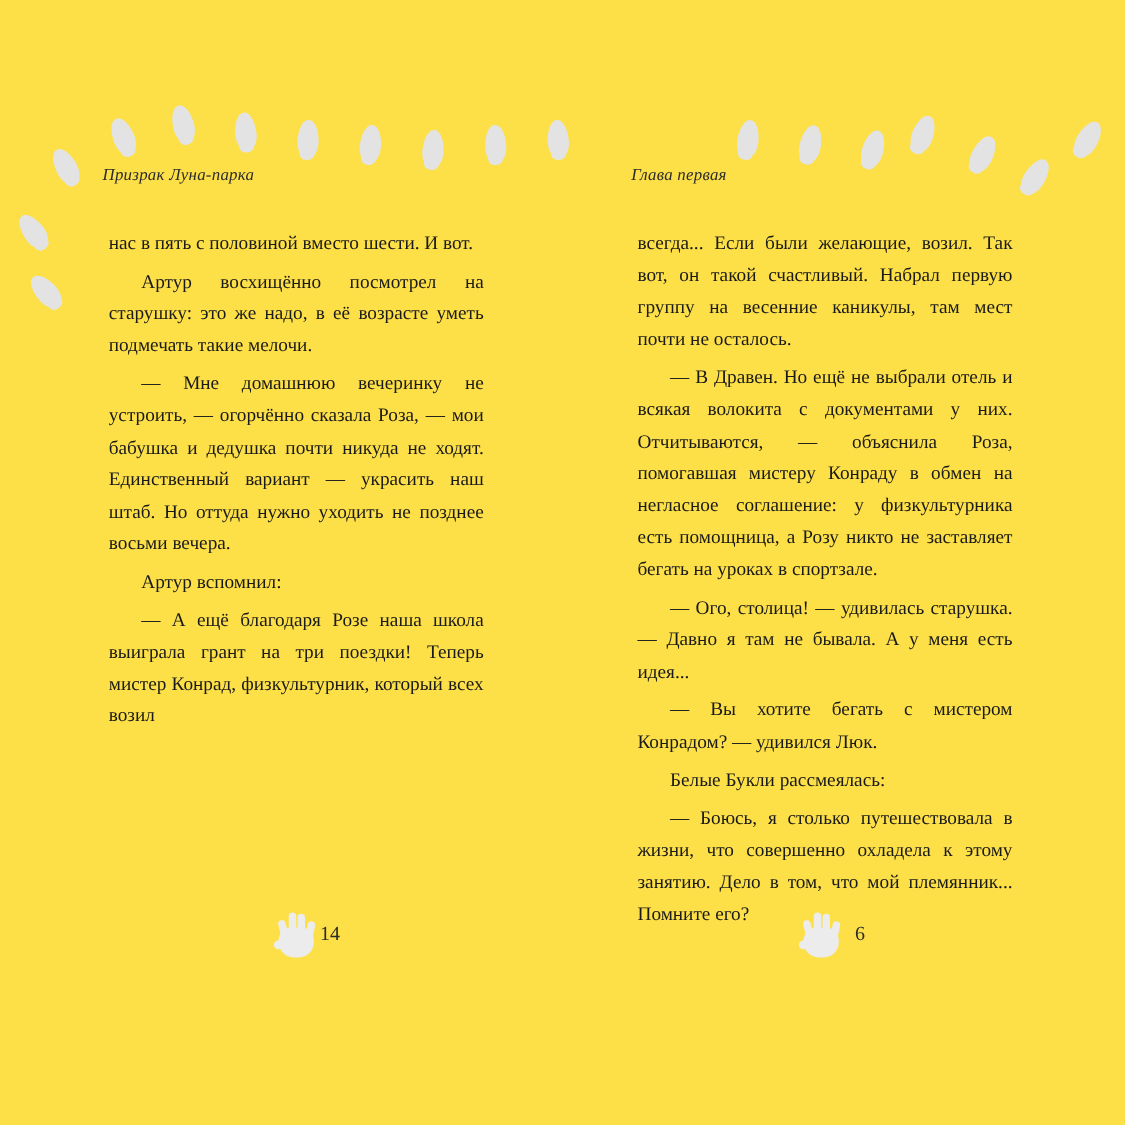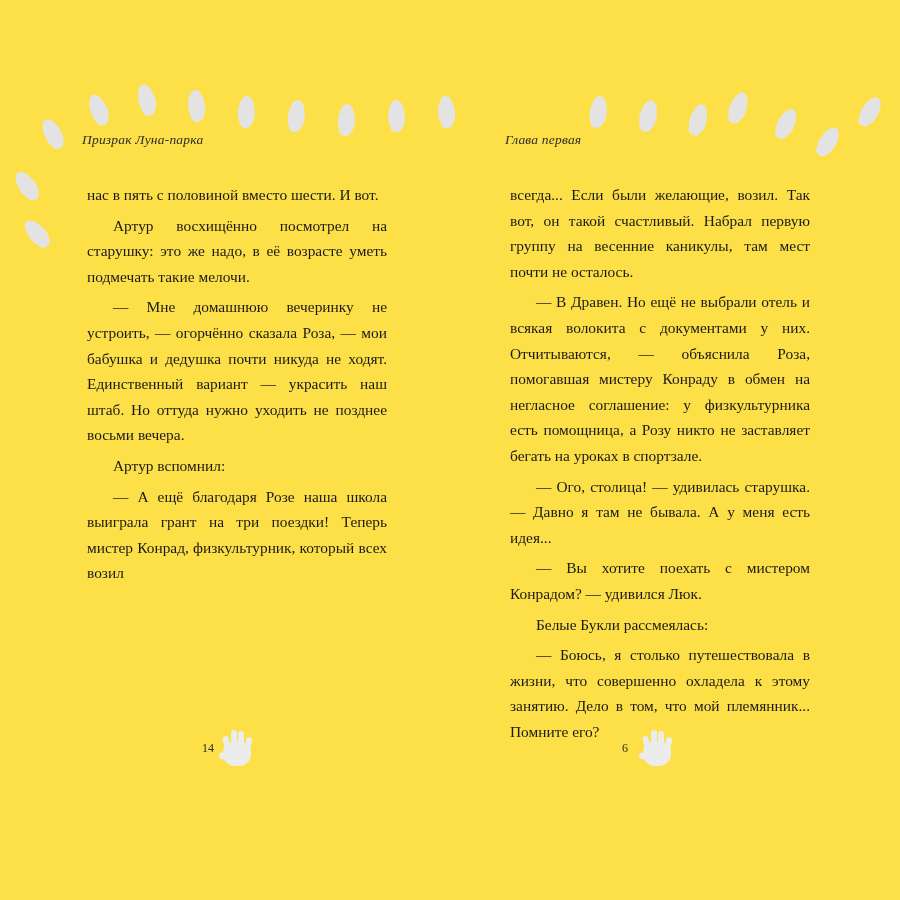--- a/index.html
+++ b/index.html
@@ -109,22 +109,22 @@
     text-align: justify;
     text-justify: inter-word;
     hyphens: manual;
   }
   .body-text p.indent { text-indent: 26px; }
   .body-text p.noindent { text-indent: 0; }
 
   .folio {
     position: absolute;
     width: 70px;
-    text-align: left;
-    font-size: 12px;
+    text-align: right;
+    font-size: 16px;
     color: #2b2b2b;
   }
   .folio .num {
     position: relative;
     z-index: 2;
     display: block;
     line-height: 40px;
   }
   .folio .hand {
     left: 17px;
@@ -170,21 +170,21 @@
         <p class="indent">— А ещё благодаря Розе наша школа выиграла грант на три поездки! Теперь мистер Конрад, физкультурник, который всех возил</p>
       </div>
     </div>
 
     <div class="col col-right">
       <div class="running-head rh-right">Глава первая</div>
       <div class="body-text">
         <p class="noindent">всегда... Если были желающие, возил. Так вот, он такой счастливый. Набрал первую группу на весенние каникулы, там мест почти не осталось.</p>
         <p class="indent">— В Дравен. Но ещё не выбрали отель и всякая волокита с документами у них. Отчитываются, — объяснила Роза, помогавшая мистеру Конраду в обмен на негласное соглашение: у физкультурника есть помощница, а Розу никто не заставляет бегать на уроках в спортзале.</p>
         <p class="indent">— Ого, столица! — удивилась старушка. — Давно я там не бывала. А у меня есть идея...</p>
-        <p class="indent">— Вы хотите поехать с мистером Конрадом? — удивился Люк.</p>
+        <p class="indent">— Вы хотите бегать с мистером Конрадом? — удивился Люк.</p>
         <p class="indent">Белые Букли рассмеялась:</p>
         <p class="indent">— Боюсь, я столько путешествовала в жизни, что совершенно охладела к этому занятию. Дело в том, что мой племянник... Помните его?</p>
       </div>
     </div>
   </div>
 
   <div class="folio" style="left:202px; top:728px;">
     <div class="hand">
       <div class="f f1"></div>
         <div class="f f2"></div>

